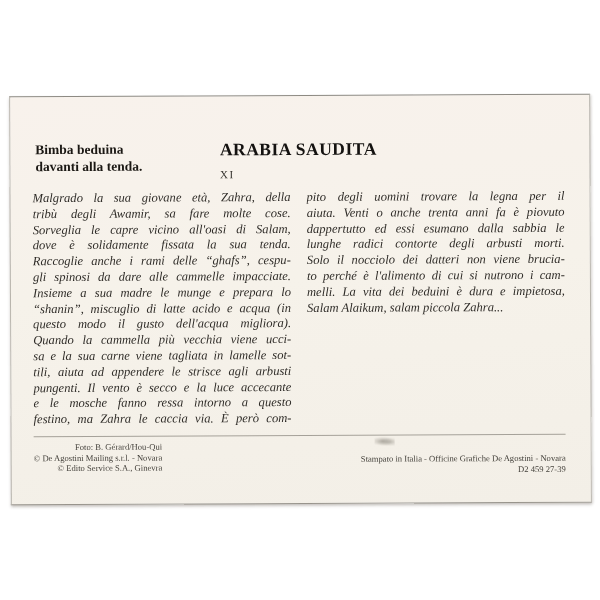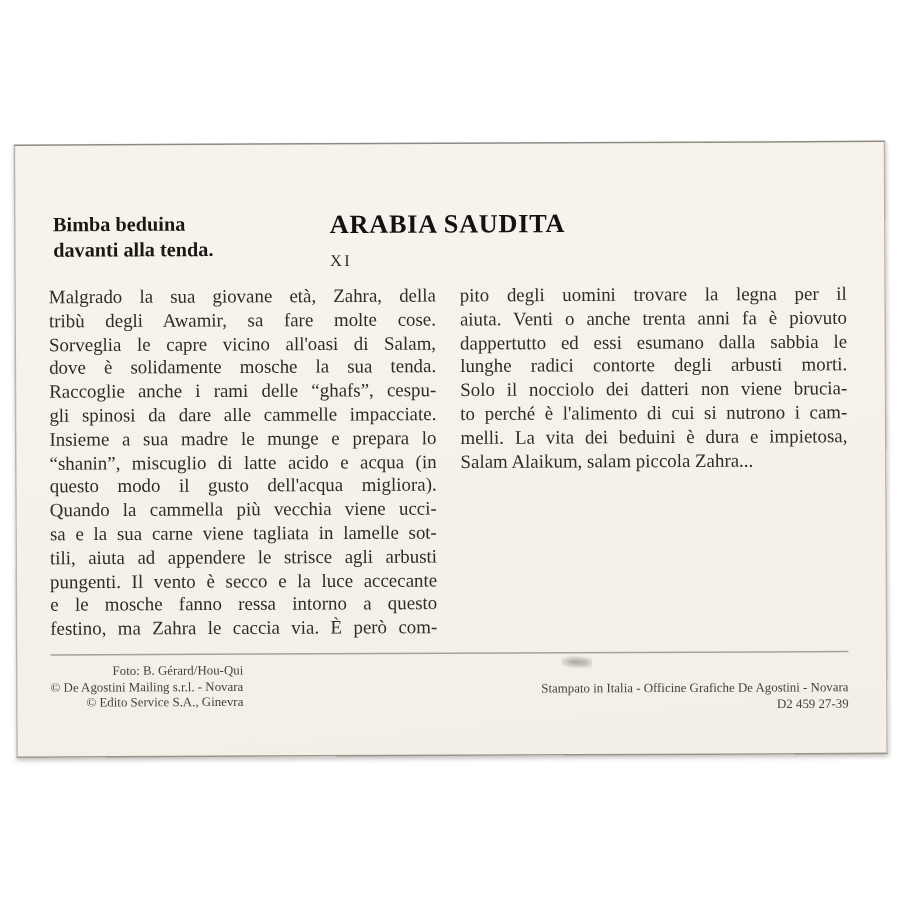--- a/index.html
+++ b/index.html
@@ -23,20 +23,21 @@
   .title-wrap { position:absolute; left:50%; top:0; transform:translateX(-50%); text-align:left; white-space:nowrap; }
   .title { font-weight:bold; font-size:17.5px; letter-spacing:0.5px; color:#141210; }
   .series { font-size:11px; letter-spacing:1.5px; margin-top:8px; color:#33302b; }
 
   .columns { display:flex; gap:16px; margin-top:1px; }
   .col { flex:1; min-width:0; }
   .tline {
     font-size:12.6px; line-height:15.8px; height:15.8px; overflow:hidden;
     text-align:justify; text-align-last:justify; text-justify:inter-word;
     color:#2f2c28;
+    font-style:italic;
   }
   .tline.last { text-align-last:left; }
 
   .divider { height:1px; background:#a5a199; margin-top:8px; }
 
   .card-footer { display:flex; justify-content:space-between; margin-top:5px; }
   .fline { font-size:8.6px; line-height:10.6px; color:#45423c; }
   .credits { text-align:right; }
   .printer { text-align:right; margin-top:13px; }
 
@@ -62,21 +63,21 @@
         <div class="title">ARABIA SAUDITA</div>
         <div class="series">XI</div>
       </div>
     </div>
 
     <div class="columns">
       <div class="col">
           <div class="tline">Malgrado la sua giovane età, Zahra, della</div>
           <div class="tline">tribù degli Awamir, sa fare molte cose.</div>
           <div class="tline">Sorveglia le capre vicino all'oasi di Salam,</div>
-          <div class="tline">dove è solidamente mosche la sua tenda.</div>
+          <div class="tline">dove è solidamente fissata la sua tenda.</div>
           <div class="tline">Raccoglie anche i rami delle “ghafs”, cespu-</div>
           <div class="tline">gli spinosi da dare alle cammelle impacciate.</div>
           <div class="tline">Insieme a sua madre le munge e prepara lo</div>
           <div class="tline">“shanin”, miscuglio di latte acido e acqua (in</div>
           <div class="tline">questo modo il gusto dell'acqua migliora).</div>
           <div class="tline">Quando la cammella più vecchia viene ucci-</div>
           <div class="tline">sa e la sua carne viene tagliata in lamelle sot-</div>
           <div class="tline">tili, aiuta ad appendere le strisce agli arbusti</div>
           <div class="tline">pungenti. Il vento è secco e la luce accecante</div>
           <div class="tline">e le mosche fanno ressa intorno a questo</div>

